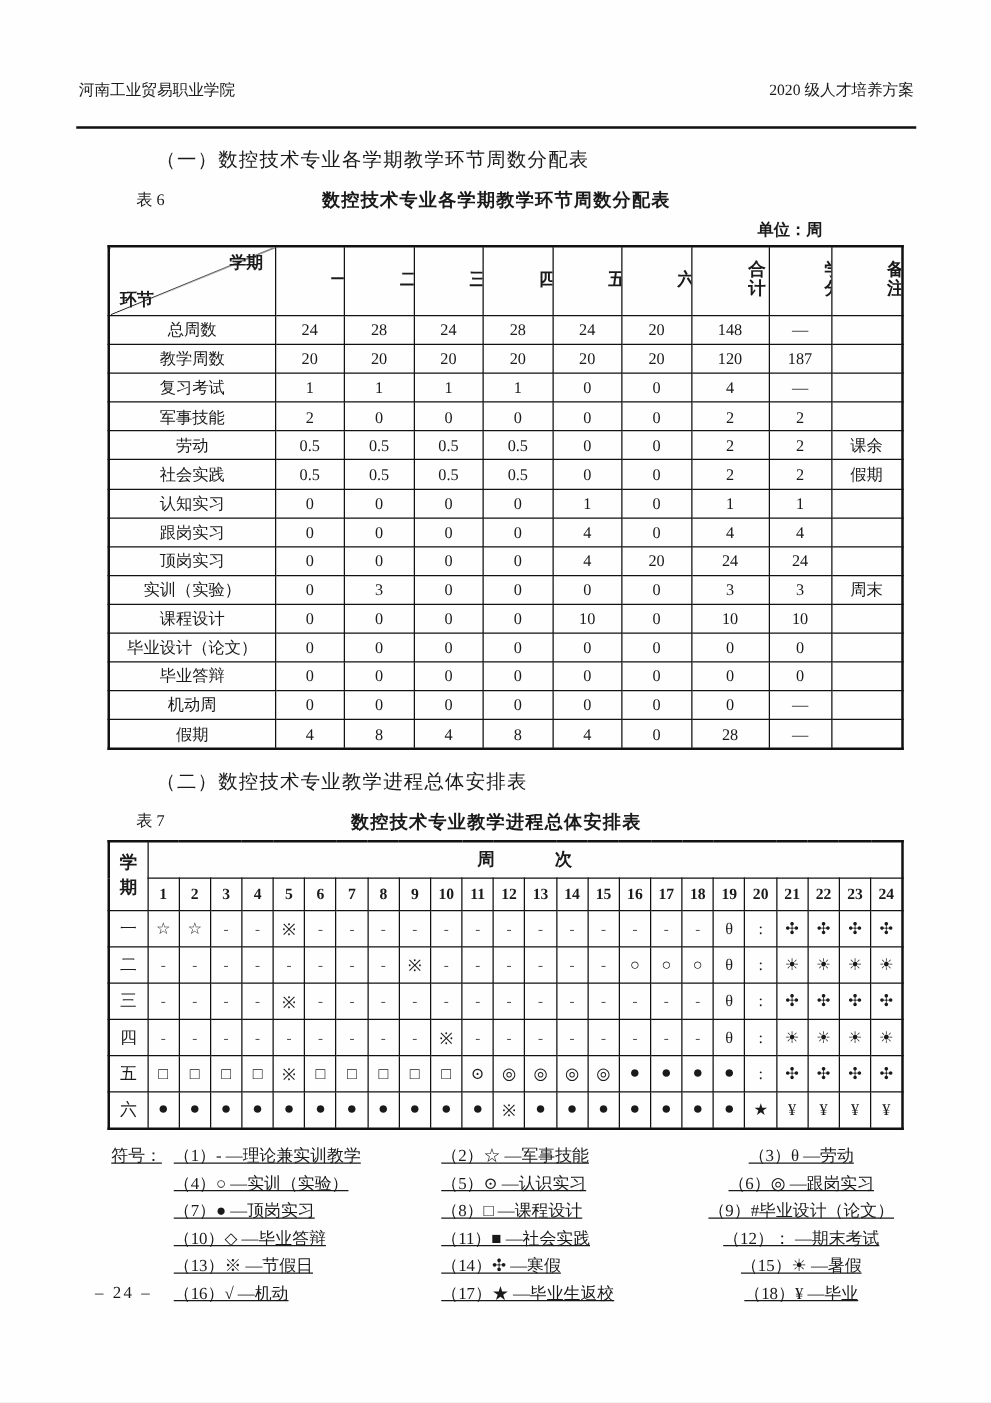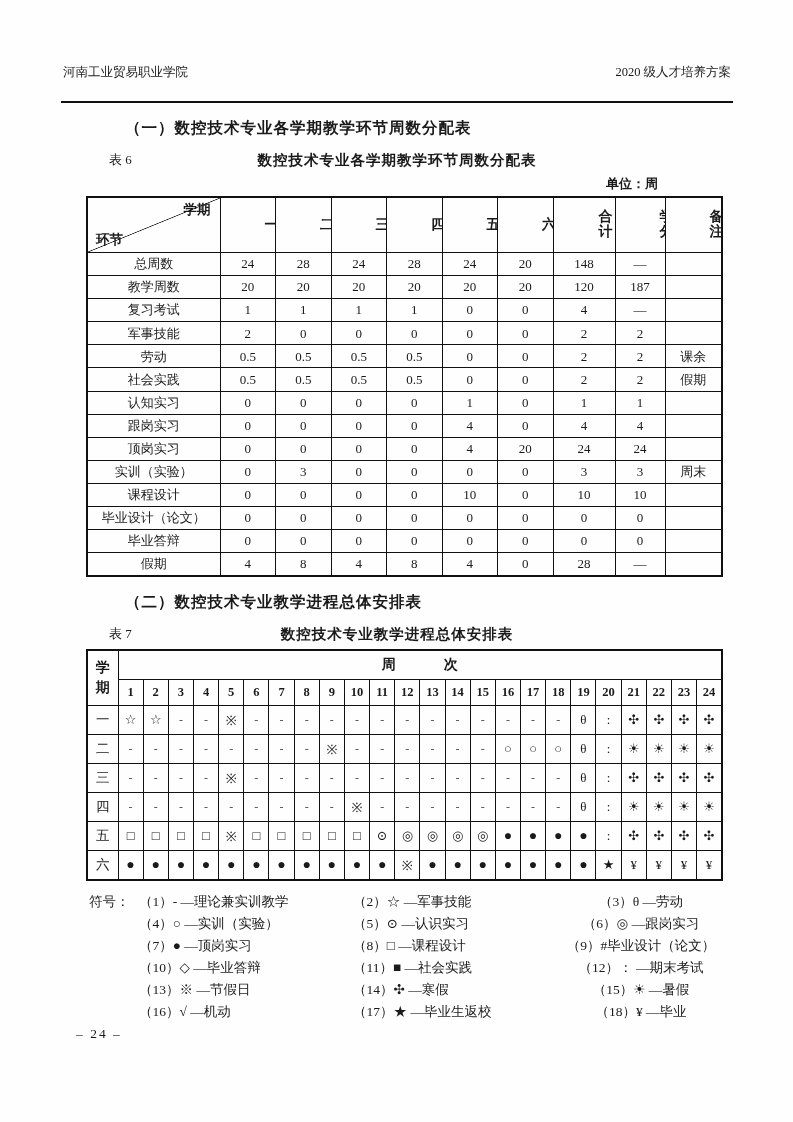--- a/index.html
+++ b/index.html
@@ -6,21 +6,21 @@
   .page{
     width:793px;height:1122px;background:#fefefe;position:relative;
     box-sizing:border-box;padding:64px 60px 0 61px;
     font-family:"Liberation Serif","DejaVu Serif",serif;color:#1a1a1a;
     margin:0 auto;overflow:hidden;
   }
   
   .doc-header{display:flex;justify-content:space-between;align-items:flex-end;
     font-size:12.5px;padding:0 2px 20px 2px;border-bottom:2.5px solid #111;}
   
-  .sec-title{font-size:15.5px;font-weight:bold;margin:15px 0 0 64px;letter-spacing:1px;}
+  .sec-title{font-size:15.5px;font-weight:normal;margin:15px 0 0 64px;letter-spacing:1px;}
   
   .cap-row{position:relative;margin-top:12px;height:22px;}
   .cap-label{position:absolute;left:12px;top:0;font-size:13px;margin-left:36px;}
   .cap-title{text-align:center;font-size:14.5px;font-weight:bold;letter-spacing:1px;}
   .unit-row{text-align:right;padding-right:75px;font-size:13px;font-weight:bold;height:20px;margin-top:2px;}
   
   table{border-collapse:collapse;table-layout:fixed;}
   .t6{width:635px;margin:1px 0 0 25px;border:2px solid #111;}
   .t6 td{border:1px solid #111;text-align:center;font-size:13px;height:22.1px;
     line-height:1.05;padding:0 1px;overflow:hidden;}
@@ -35,21 +35,21 @@
   .t7 .zhouci{height:28px;font-weight:bold;font-size:14px;}
   .t7 .zhouci .gap{display:inline-block;width:48px;}
   .t7 .wk td{height:25px;font-weight:bold;font-size:12.5px;}
   .t7 .sem td{height:28px;font-size:13px;}
   .t7 td.semlabel{font-size:13.5px;}
   .t7 td.c-dash{color:#555;font-size:12px;}
   .t7 td.c-dot{font-size:14px;}
   .corner-cell div{font-weight:bold;font-size:14px;line-height:1.45;}
   
   .legend{margin:10px 0 0 28px;font-size:13.5px;}
-  .lg-line{display:flex;line-height:1.62;}
+  .lg-line{display:flex;line-height:1.62;text-decoration:underline;}
   .lg-prefix{width:50px;flex:none;}
   .lg-c0{width:214px;flex:none;}
   .lg-c1{width:196px;flex:none;}
   .lg-c2{flex:1;text-align:center;}
   
   .page-num{position:absolute;left:76px;top:1026px;font-size:13.5px;letter-spacing:2px;}
 </style>
 </head>
 <body>
 
@@ -246,20 +246,32 @@
         <tr>
           <td>毕业答辩</td>
           <td>0</td>
           <td>0</td>
           <td>0</td>
           <td>0</td>
           <td>0</td>
           <td>0</td>
           <td>0</td>
           <td>0</td>
+          <td></td>
+        </tr>
+        <tr>
+          <td>机动周</td>
+          <td>0</td>
+          <td>0</td>
+          <td>0</td>
+          <td>0</td>
+          <td>0</td>
+          <td>0</td>
+          <td>0</td>
+          <td>—</td>
           <td></td>
         </tr>
         <tr>
           <td>假期</td>
           <td>4</td>
           <td>8</td>
           <td>4</td>
           <td>8</td>
           <td>4</td>
           <td>0</td>

